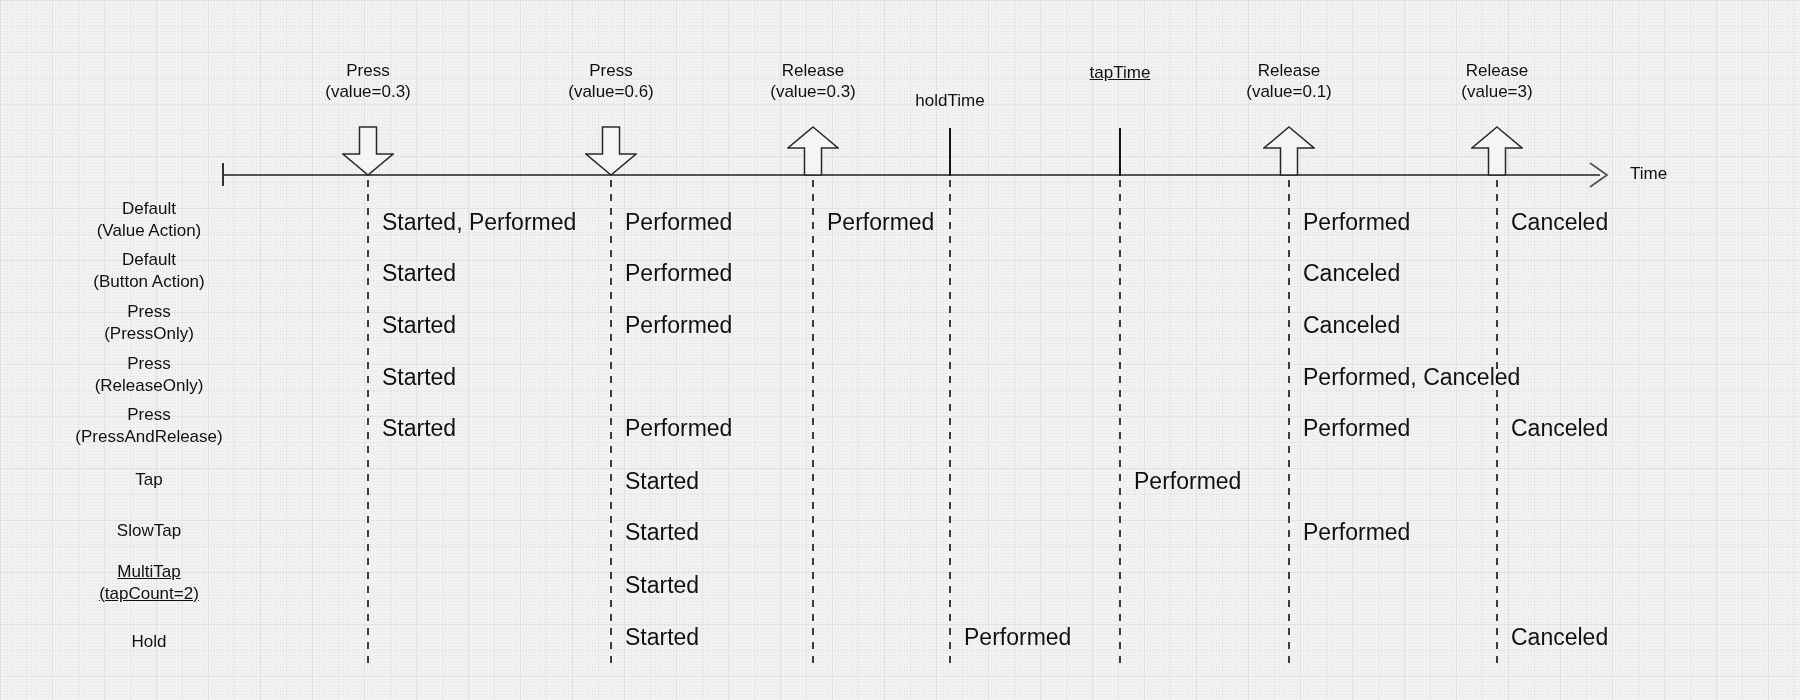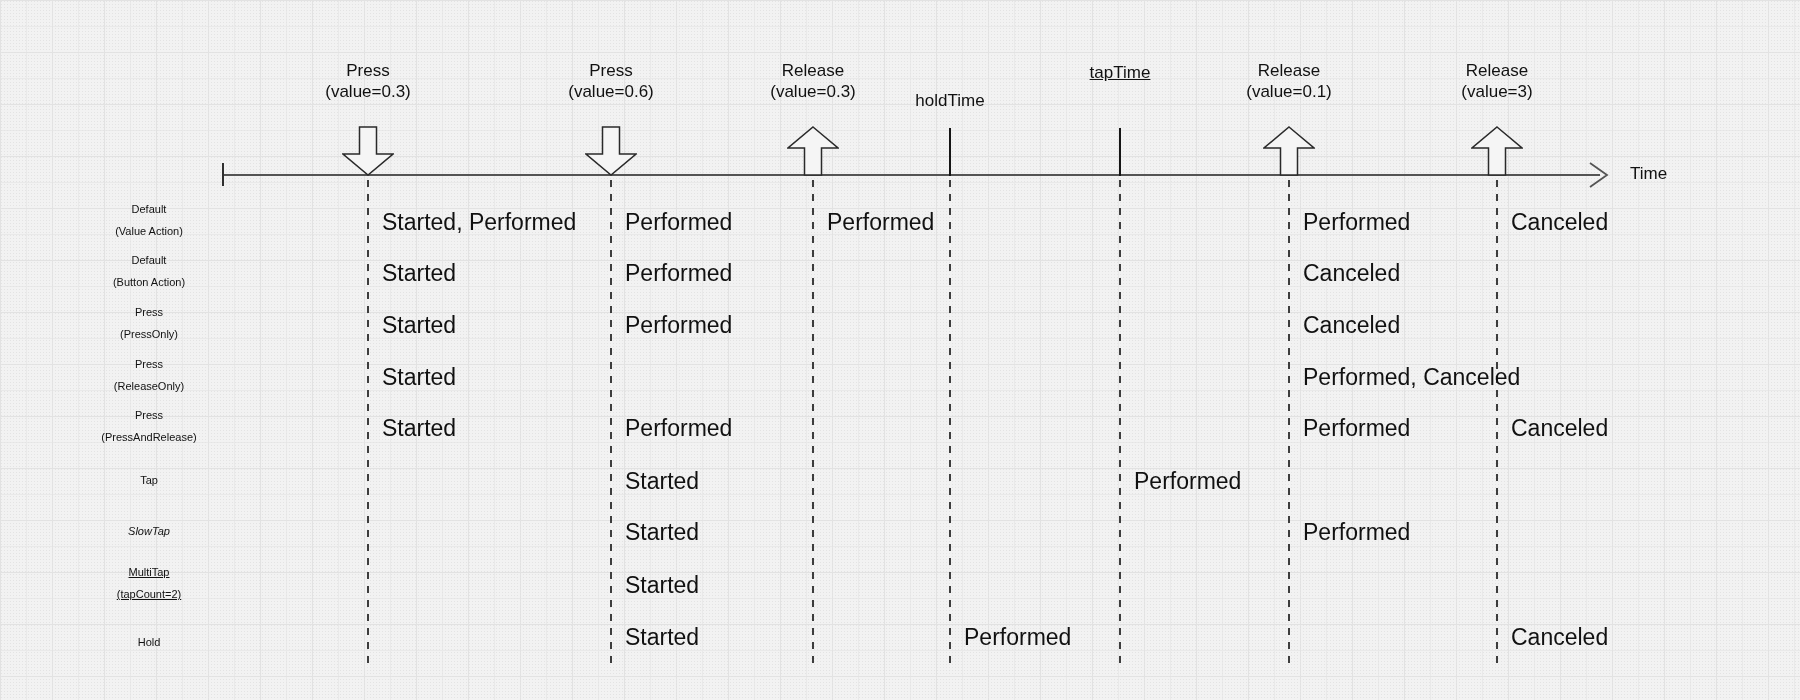--- a/index.html
+++ b/index.html
@@ -28,21 +28,21 @@
   .axis-start-tick { position: absolute; width: 2px; background: #2f2f2f; }
   .time-label { position: absolute; font-size: 17px; }
   .guide {
     position: absolute; width: 2px;
     background: repeating-linear-gradient(to bottom, #3d3d3d 0 7px, transparent 7px 14px);
   }
   .tickmark { position: absolute; width: 2px; background: #151515; }
   .marker { position: absolute; }
   .row-label {
     position: absolute; left: 29px; width: 240px; text-align: center;
-    font-size: 11px; line-height: 22px; white-space: nowrap;
+    font-size: 17px; line-height: 22px; white-space: nowrap;
   }
   .cell { position: absolute; font-size: 23px; line-height: 22px; white-space: nowrap; }
 </style>
 </head>
 <body>
 
 <div id="canvas">
 
 
   <div class="axis-line" style="left:222px; top:174px; width:1378px;"></div>
@@ -104,21 +104,21 @@
       <div class="cell" style="left:382px; top:366px;">Started</div>
       <div class="cell" style="left:1303px; top:366px;">Performed, Canceled</div>
       <div class="row-label" style="top:404px;"><span>Press</span><br><span>(PressAndRelease)</span></div>
       <div class="cell" style="left:382px; top:417px;">Started</div>
       <div class="cell" style="left:625px; top:417px;">Performed</div>
       <div class="cell" style="left:1303px; top:417px;">Performed</div>
       <div class="cell" style="left:1511px; top:417px;">Canceled</div>
       <div class="row-label" style="top:469px;"><span>Tap</span></div>
       <div class="cell" style="left:625px; top:470px;">Started</div>
       <div class="cell" style="left:1134px; top:470px;">Performed</div>
-      <div class="row-label" style="top:520px;font-style:italic;"><span>SlowTap</span></div>
+      <div class="row-label" style="top:520px;"><span>SlowTap</span></div>
       <div class="cell" style="left:625px; top:521px;">Started</div>
       <div class="cell" style="left:1303px; top:521px;">Performed</div>
       <div class="row-label" style="top:561px;text-decoration:underline;"><span>MultiTap</span><br><span>(tapCount=2)</span></div>
       <div class="cell" style="left:625px; top:574px;">Started</div>
       <div class="row-label" style="top:631px;"><span>Hold</span></div>
       <div class="cell" style="left:625px; top:626px;">Started</div>
       <div class="cell" style="left:964px; top:626px;">Performed</div>
       <div class="cell" style="left:1511px; top:626px;">Canceled</div>
     </div>
 </div>

